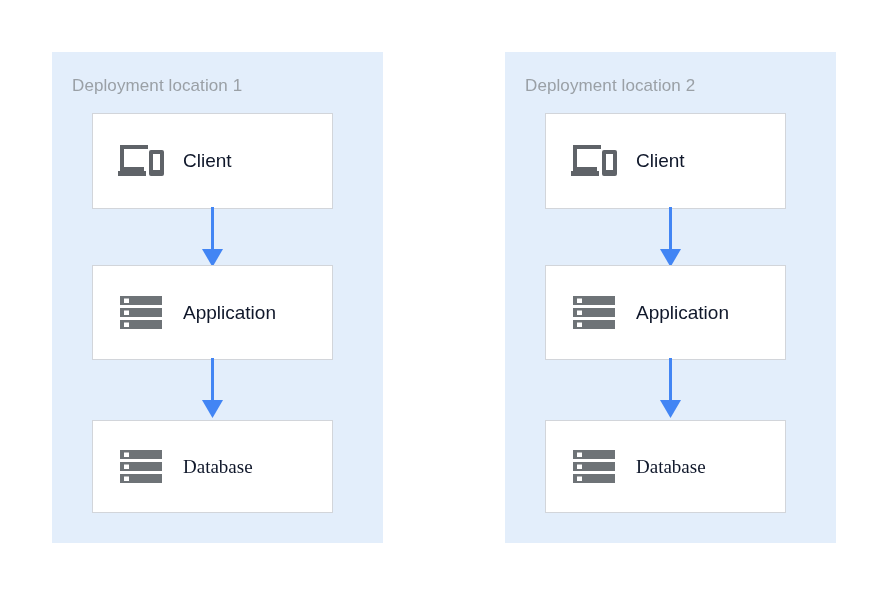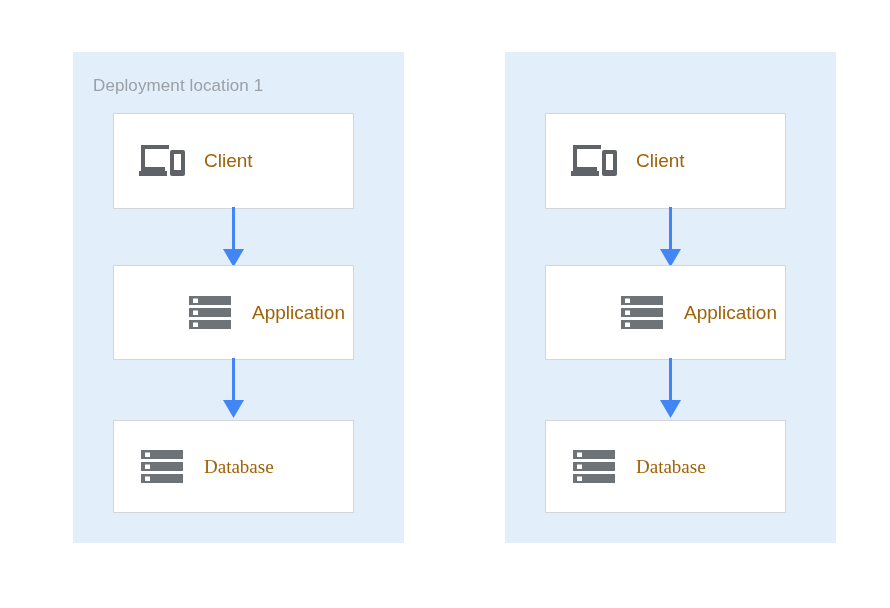--- a/index.html
+++ b/index.html
@@ -22,21 +22,21 @@
   }
 
   
   .zone {
     position: absolute;
     top: 52px;
     width: 331px;
     height: 491px;
     background: #e3eefb;
   }
-  .zone.zone-1 { left: 52px; margin-left: 21px; }
+  .zone.zone-1 { left: 52px; }
   .zone.zone-2 { left: 505px; }
 
   .zone-title {
     position: absolute;
     top: 24px;
     left: 20px;
     font-size: 17px;
     line-height: 20px;
     color: #9aa0a6;
     letter-spacing: 0.1px;
@@ -48,35 +48,35 @@
     position: absolute;
     left: 40px;
     width: 241px;
     background: #ffffff;
     border: 1px solid #d2d5da;
     box-sizing: border-box;
     display: flex;
     align-items: center;
   }
   .node-client { top: 61px;  height: 96px; }
-  .node-app    { top: 213px; height: 95px; padding-left: 48px; }
+  .node-app    { top: 213px; height: 95px; }
   .node-db     { top: 368px; height: 93px; font-family: Liberation Serif, serif; }
 
   .node-icon {
     flex: 0 0 auto;
     width: 56px;
     margin-left: 20px;
     display: flex;
     align-items: center;
     justify-content: center;
   }
   .node-label {
     font-size: 19px;
     line-height: 24px;
-    color: #a16207;
+    color: #0f172a;
     margin-left: 14px;
     white-space: nowrap;
   }
 
   
   .zone-2 .node-icon { margin-left: 20px; }
 
   
   .svr {
     width: 42px;
@@ -165,20 +165,21 @@
           <rect x="0" y="28" width="42" height="9" fill="#6e7377"></rect>
           <rect x="4" y="30.5" width="5" height="4.5" fill="#ffffff"></rect>
         </svg>
       </span>
       <span class="node-label">Database</span>
     </div>
   </div>
 
   <div class="zone zone-2">
 
+    <div class="zone-title">Deployment location 2</div>
 
     <div class="node node-client">
       <span class="node-icon">
         <svg class="clienticon" viewBox="0 0 48 40" aria-hidden="true">
           <path d="M3 4 h28 v4 H7 v18 h20 v4 H3 Z" fill="#5f6368"></path>
           <rect x="1" y="30" width="28" height="5" fill="#5f6368"></rect>
           <path d="M34 9 h11 a2 2 0 0 1 2 2 v22 a2 2 0 0 1 -2 2 h-11 a2 2 0 0 1 -2 -2 v-22 a2 2 0 0 1 2 -2 Z
                    M36 13 v16 h7 v-16 Z" fill="#5f6368" fill-rule="evenodd"></path>
         </svg>
       </span>

